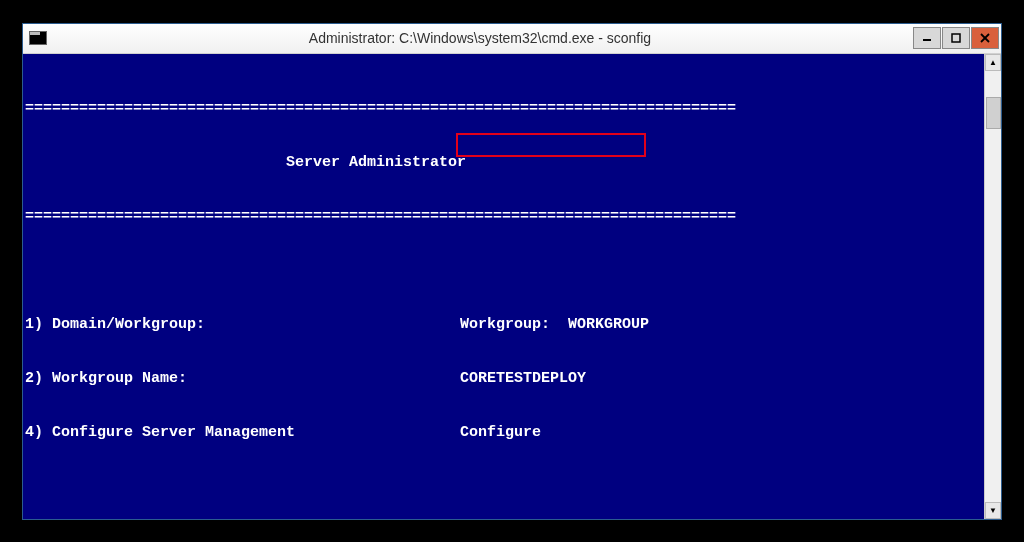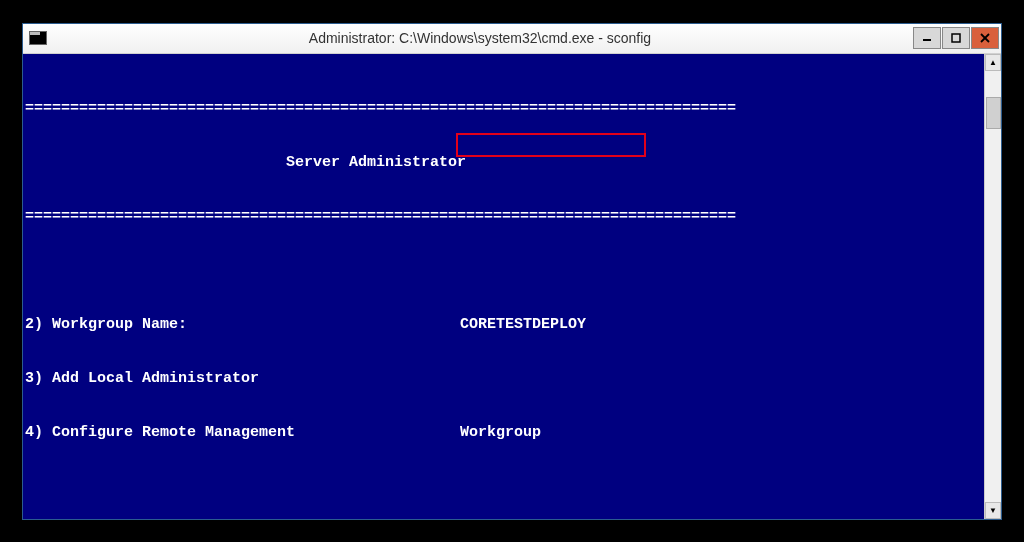--- a/index.html
+++ b/index.html
@@ -161,23 +161,23 @@
           </svg>
       </div>
     </div>
   </div>
   <div class="content-wrap">
     <div class="console">
       <span class="row">===============================================================================</span>
       <span class="row">                             <span>Server Administrator</span></span>
       <span class="row">===============================================================================</span>
       <span class="row"> </span>
+      <span class="row"><span class="pad-col"><span>1)</span> <span>Domain/Workgroup:</span></span><span>Workgroup:  WORKGROUP</span></span>
       <span class="row"><span class="pad-col"><span>2)</span> <span>Workgroup Name:</span></span><span>CORETESTDEPLOY</span></span>
-      <span class="row"><span class="pad-col"><span>3)</span> <span>Add Local Administrator</span></span></span>
-      <span class="row"><span class="pad-col"><span>4)</span> <span>Configure Remote Management</span></span><span>Workgroup</span></span>
+      <span class="row"><span class="pad-col"><span>4)</span> <span>Configure Server Management</span></span><span>Configure</span></span>
       
       
       
       
       
       
       
       
       
       

